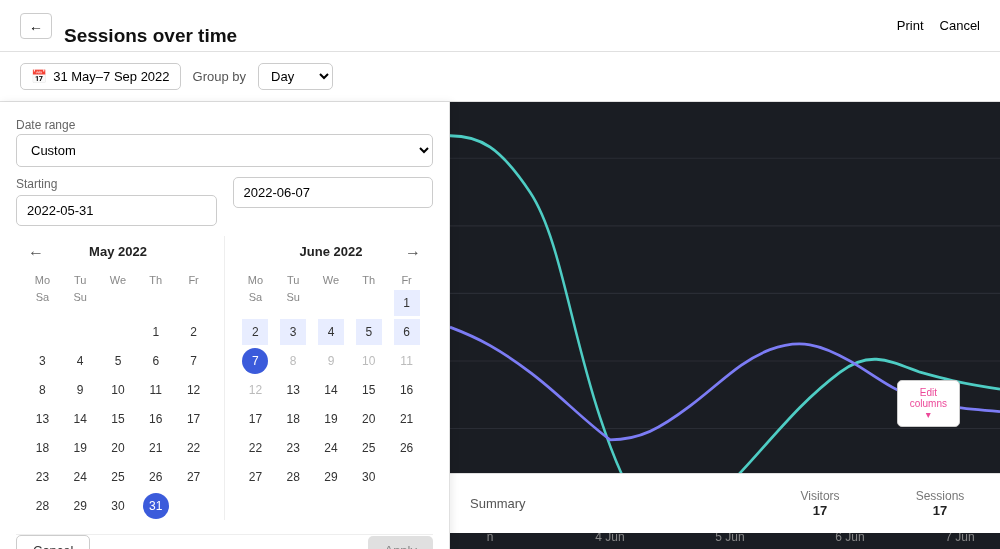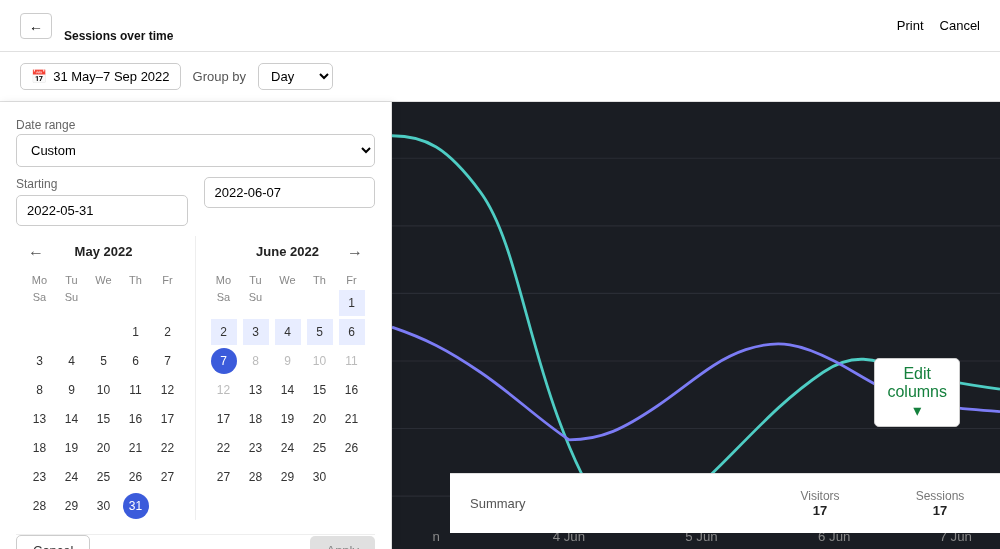--- a/index.html
+++ b/index.html
@@ -4,21 +4,21 @@
   <style>
     * { box-sizing: border-box; margin: 0; padding: 0; }
     body { font-family: -apple-system, BlinkMacSystemFont, 'Segoe UI', sans-serif; background: #f5f5f5; font-size: 13px; color: #333; width: 1000px; height: 549px; overflow: hidden; }
 
     .top-bar {
       display: flex; align-items: center; justify-content: space-between;
       padding: 10px 20px; background: #fff; border-bottom: 1px solid #e0e0e0; height: 52px;
     }
     .top-bar-left { display: flex; align-items: center; gap: 12px; }
     .back-btn { background: none; border: 1px solid #ccc; border-radius: 4px; padding: 4px 8px; cursor: pointer; font-size: 14px; }
-    .page-title { font-size: 12px; font-weight: 600; color: #111; margin-top: 20px; }
+    .page-title { font-size: 19px; font-weight: 600; color: #111; margin-top: 20px; }
     .top-bar-right { display: flex; gap: 16px; }
     .top-btn { background: none; border: none; font-size: 13px; color: #000000; cursor: pointer; font-weight: 500; }
 
     .toolbar {
       display: flex; align-items: center; gap: 12px;
       padding: 10px 20px; background: #fff; border-bottom: 1px solid #e0e0e0; height: 50px;
     }
     .date-range-btn {
       display: flex; align-items: center; gap: 6px;
       border: 1px solid #ccc; border-radius: 5px; padding: 5px 10px;
@@ -29,21 +29,21 @@
       border: 1px solid #ccc; border-radius: 5px; padding: 4px 8px;
       font-size: 13px; background: #fff; cursor: pointer;
     }
 
     .main-content {
       display: flex; height: calc(549px - 102px); position: relative;
     }
 
     
     .datepicker-panel {
-      width: 392px; background: #fff; border-right: 1px solid #e0e0e0;
+      width: 450px; background: #fff; border-right: 1px solid #e0e0e0;
       padding: 16px; display: flex; flex-direction: column; gap: 10px;
       box-shadow: 2px 0 8px rgba(0,0,0,0.08); position: relative; z-index: 10;
       flex-shrink: 0;
     }
 
     .date-range-label { font-size: 12px; color: #666; margin-bottom: 2px; }
     .date-range-select {
       width: 100%; border: 1px solid #ccc; border-radius: 5px; padding: 7px 10px;
       font-size: 13px; background: #fff; cursor: pointer; appearance: auto;
     }
@@ -291,21 +291,21 @@
       <text x="40" y="390" fill="#888" font-size="12" text-anchor="middle">n</text>
       <text x="160" y="390" fill="#888" font-size="12" text-anchor="middle">4 Jun</text>
       <text x="280" y="390" fill="#888" font-size="12" text-anchor="middle">5 Jun</text>
       <text x="400" y="390" fill="#888" font-size="12" text-anchor="middle">6 Jun</text>
       <text x="510" y="390" fill="#888" font-size="12" text-anchor="middle">7 Jun</text>
     </svg>
   </div>
 </div>
 
 <div style="position:absolute; bottom:60px; right:20px; z-index:5;">
-  <button class="edit-columns-btn" style="border:1px solid #ccc;border-radius:5px;padding:6px 12px;background:#fff;cursor:pointer;font-size:16px;color:#15803d;display:flex;align-items:center;gap:6px;">
+  <button class="edit-columns-btn" style="border:1px solid #ccc;border-radius:5px;padding:6px 12px;background:#fff;cursor:pointer;font-size:10px;color:#ec4899;display:flex;align-items:center;gap:6px;">
     <span>Edit columns ▾</span>
   </button>
 </div>
 
 <div style="position:absolute; bottom:16px; left:450px; right:0; height:60px; background:#fff; border-top:1px solid #e0e0e0; display:flex; align-items:center; padding:0 20px; z-index:5;">
   <span style="font-size:13px;color:#555;">Summary</span>
   <div style="margin-left:auto;display:flex;gap:40px;align-items:center;">
     <div style="text-align:center;min-width:80px;">
       <div style="font-size:12px;color:#777;">Visitors</div>
       <div style="font-size:13px;font-weight:600;color:#222;">17</div>

